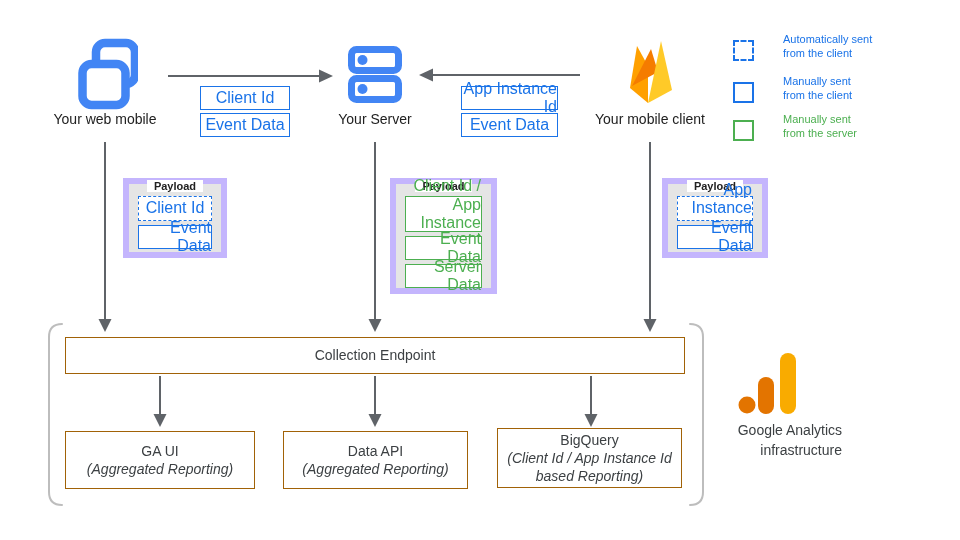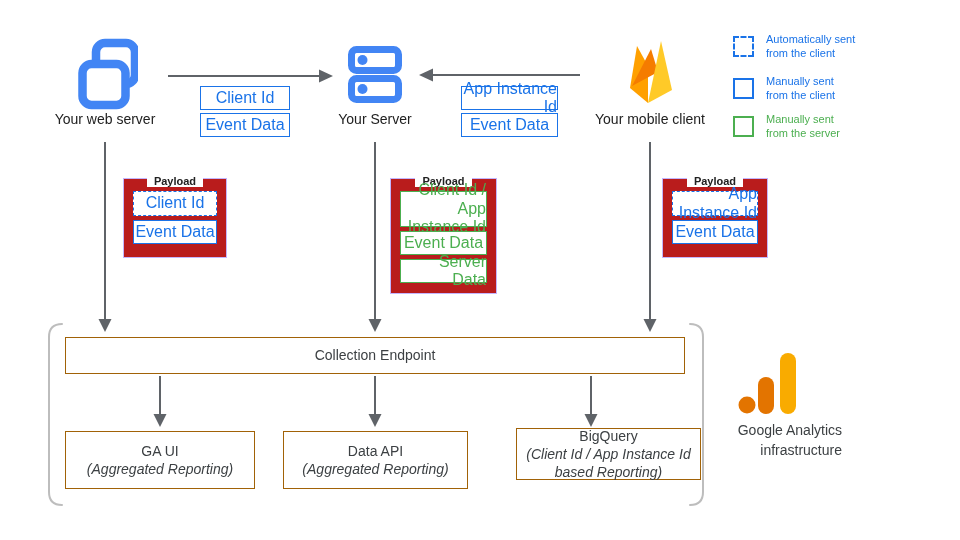--- a/index.html
+++ b/index.html
@@ -13,38 +13,38 @@
     font-size:14px;font-weight:500;color:#212121;text-align:center;line-height:1.2;
   }
   .tag{
     display:flex;align-items:center;justify-content:center;text-align:right;
     font-size:16px;line-height:1.15;background:#fff;box-sizing:border-box;
   }
   .tag.solid-blue{border:1px solid #1a73e8;color:#1a73e8;}
   .tag.dashed-blue{border:1px dashed #1a73e8;color:#1a73e8;}
   .tag.solid-green{border:1px solid #4CAF50;color:#4CAF50;}
   .payload{
-    border:1px solid #c4b5fd;background:#b91c1c;box-sizing:border-box;
+    border:6px solid #c4b5fd;background:#e5e5e5;box-sizing:border-box;
   }
   .payload .payload-title{
     position:absolute;top:-8px;left:0;right:0;text-align:center;
   }
   .payload .payload-title span{
     background:#fff;padding:0 7px;font-size:11px;font-weight:bold;color:#212121;
   }
   .payload .items{
     position:absolute;left:9px;right:9px;top:12px;display:flex;flex-direction:column;gap:4px;
   }
   .gray-box{
     border:1px solid #a16207;background:#fff;box-sizing:border-box;
     display:flex;flex-direction:column;align-items:center;justify-content:center;
     text-align:center;color:#3c4043;font-size:14px;line-height:1.3;
   }
   .gray-box .subtitle{font-style:italic;}
-  .legend-item{display:flex;align-items:center;gap:12px;}
+  .legend-item{display:flex;align-items:flex-end;gap:29px;}
   .legend-swatch{width:17px;height:17px;flex:0 0 auto;background:#fff;}
   .legend-swatch.dashed-blue{border:2px dashed #1a73e8;}
   .legend-swatch.solid-blue{border:2px solid #1a73e8;}
   .legend-swatch.solid-green{border:2px solid #4CAF50;}
   .legend-text{font-size:11px;line-height:1.25;}
   .legend-text.blue{color:#1a73e8;}
   .legend-text.green{color:#4CAF50;}
   .caption{
     font-size:14px;color:#3c4043;text-align:right;line-height:1.4;
   }
@@ -96,21 +96,21 @@
     <path d="M62,324 Q49,324 49,337 L49,492 Q49,505 62,505" fill="none" stroke="#bdbdbd" stroke-width="2" stroke-linecap="round"></path>
     <path d="M690,324 Q703,324 703,337 L703,492 Q703,505 690,505" fill="none" stroke="#bdbdbd" stroke-width="2" stroke-linecap="round"></path>
   </svg>
 
   <div class="abs" style="left:78px;top:38px;">
     <svg width="60" height="72" viewBox="0 0 60 72">
       <rect x="18" y="5" width="39" height="41" rx="9" fill="#fff" stroke="#4285F4" stroke-width="8.5"></rect>
       <rect x="4.5" y="26" width="43" height="41" rx="9" fill="#fff" stroke="#4285F4" stroke-width="8.5"></rect>
     </svg>
   </div>
-  <div class="abs node-label" style="left:30px;top:111px;width:150px;">Your web server</div>
+  <div class="abs node-label" style="left:30px;top:111px;width:150px;">Your web mobile</div>
 
   <div class="abs" style="left:347px;top:45px;">
     <svg width="56" height="60" viewBox="0 0 56 60">
       <rect x="4.5" y="4.5" width="47" height="21" rx="5" fill="#fff" stroke="#4285F4" stroke-width="7"></rect>
       <circle cx="15.5" cy="15" r="5" fill="#4285F4"></circle>
       <rect x="4.5" y="33.5" width="47" height="21" rx="5" fill="#fff" stroke="#4285F4" stroke-width="7"></rect>
       <circle cx="15.5" cy="44" r="5" fill="#4285F4"></circle>
     </svg>
   </div>
   <div class="abs node-label" style="left:300px;top:111px;width:150px;">Your Server</div>
@@ -183,21 +183,21 @@
   </div>
 
   <div class="abs gray-box" style="left:65px;top:431px;width:190px;height:58px;">
     <span>GA UI</span>
     <span class="subtitle preline">(Aggregated Reporting)</span>
   </div>
   <div class="abs gray-box" style="left:283px;top:431px;width:185px;height:58px;">
     <span>Data API</span>
     <span class="subtitle preline">(Aggregated Reporting)</span>
   </div>
-  <div class="abs gray-box" style="left:516px;top:428px;width:185px;height:52px;">
+  <div class="abs gray-box" style="left:497px;top:428px;width:185px;height:60px;">
     <span>BigQuery</span>
     <span class="subtitle preline">(Client Id / App Instance Id
 based Reporting)</span>
   </div>
 
   <div class="abs" style="left:730px;top:350px;">
     <svg width="70" height="65" viewBox="0 0 70 65">
       <circle cx="17" cy="55" r="8.5" fill="#E37400"></circle>
       <rect x="28" y="27" width="16" height="37" rx="8" fill="#E37400"></rect>
       <rect x="50" y="3" width="16" height="61" rx="8" fill="#F9AB00"></rect>

